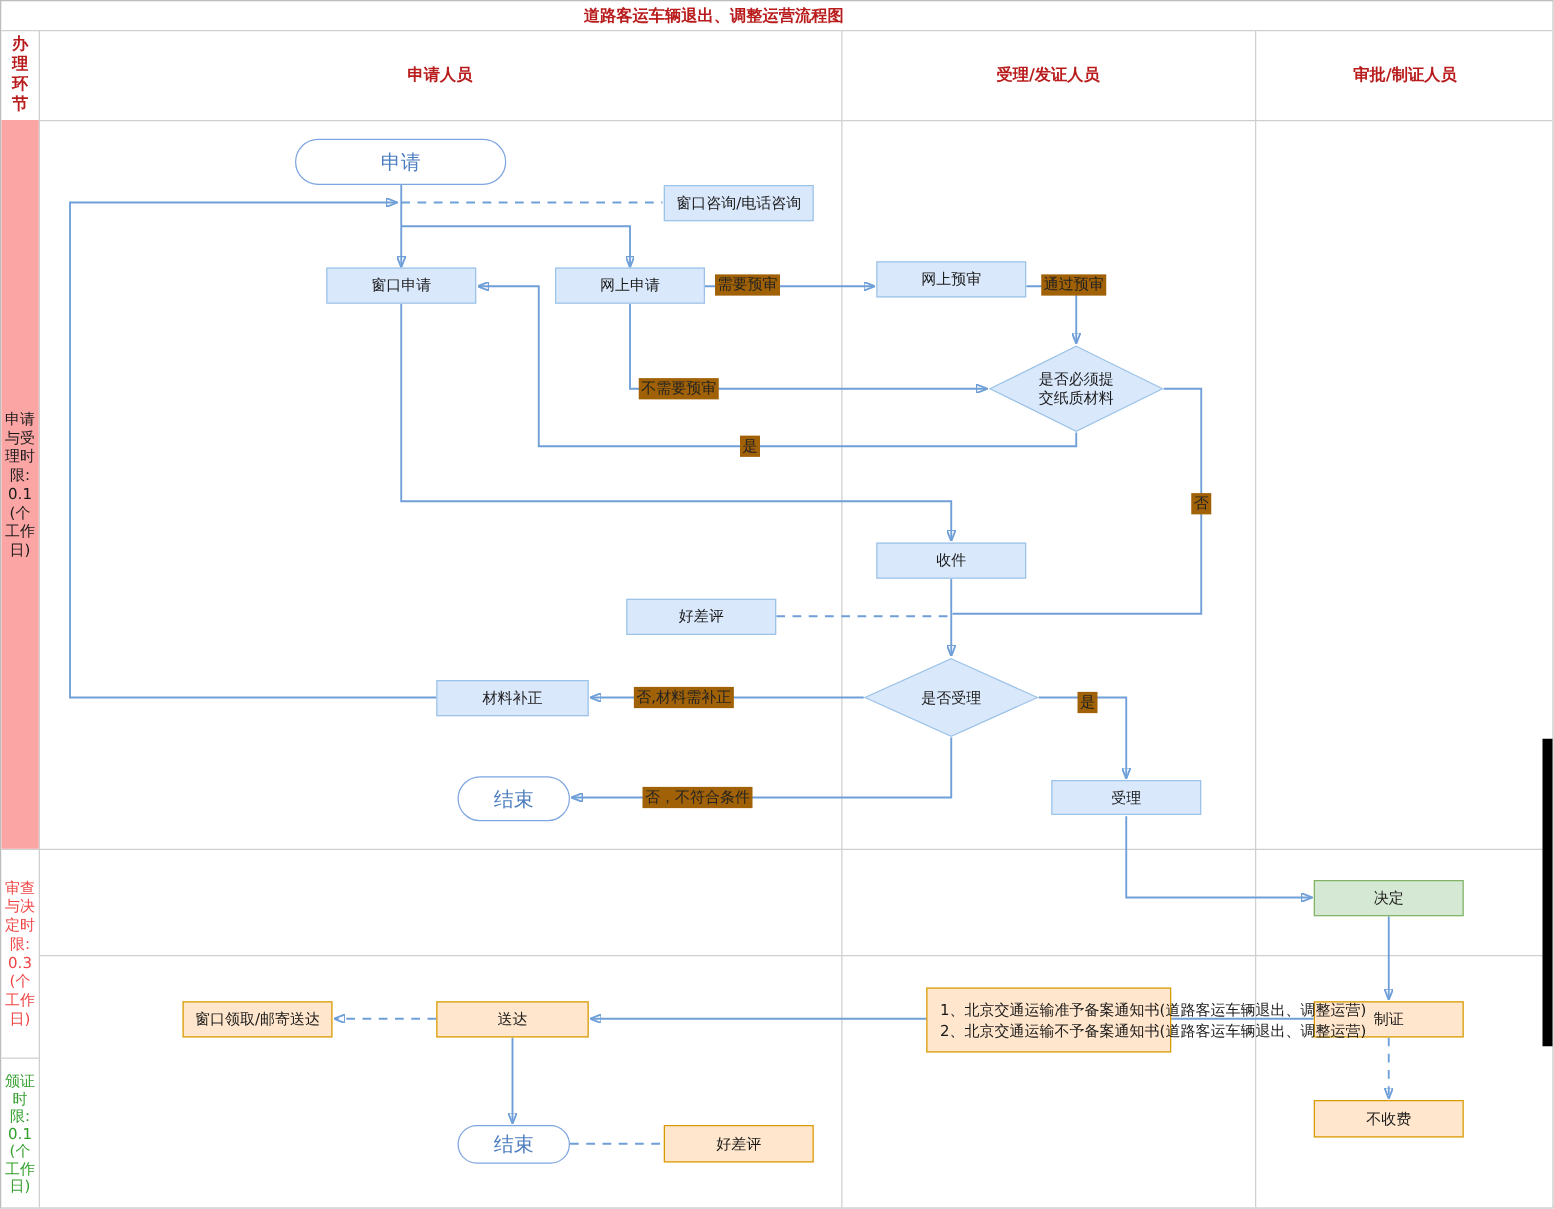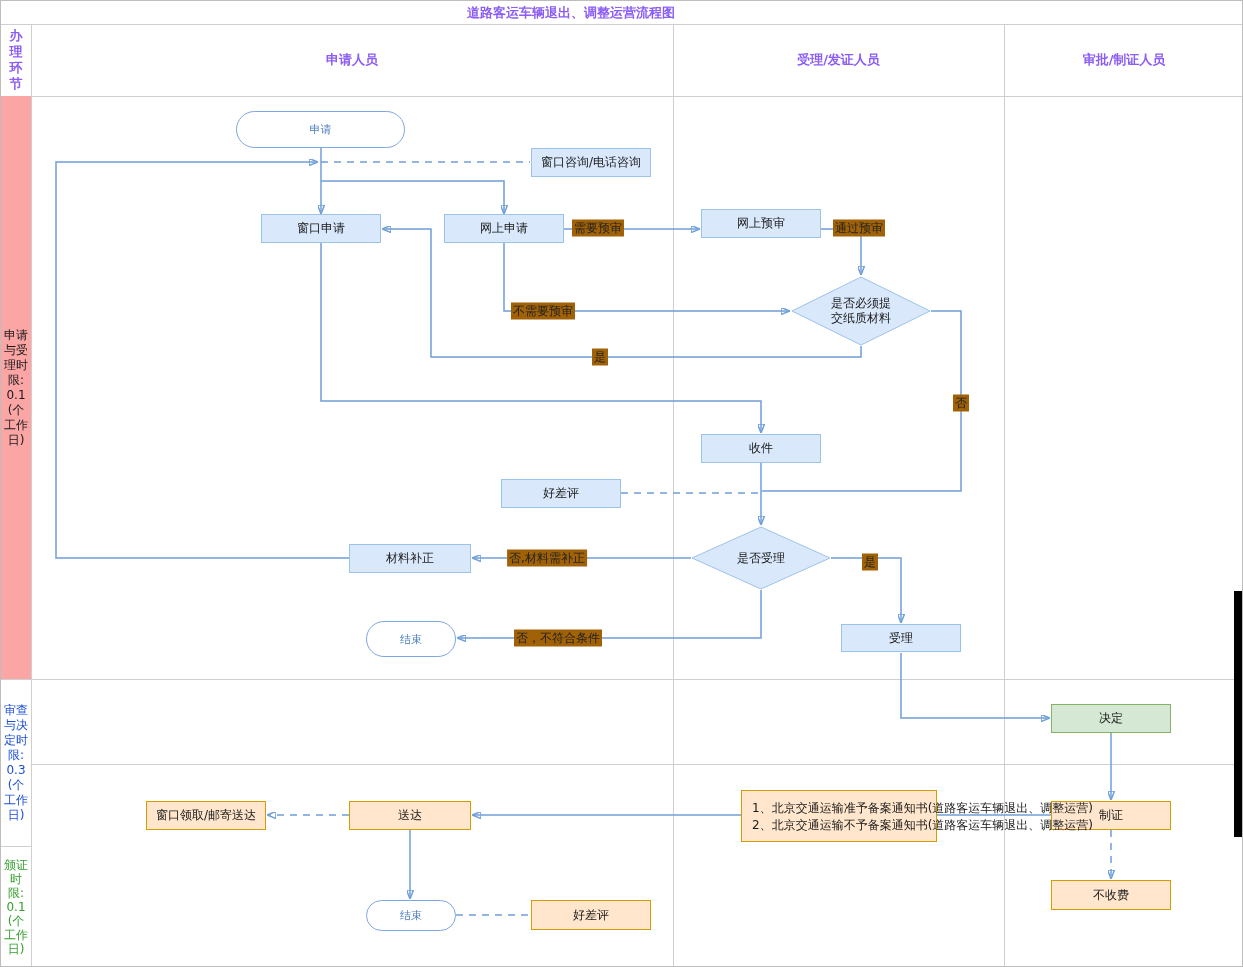--- a/index.html
+++ b/index.html
@@ -4,36 +4,36 @@
 <style>
   * { margin:0; padding:0; box-sizing:border-box; }
   html,body { background:#fff; }
   body { font-family:"DejaVu Sans","Liberation Sans",sans-serif; }
   #canvas{ position:relative; width:1243px; height:967px; background:#fff;
            border:1px solid #bdbdbd; overflow:hidden; font-size:12px; color:#1a1a1a; }
 
   
   .gridline{ position:absolute; background:#cfcfcf; z-index:0; }
   .cell{ position:absolute; display:flex; align-items:center; justify-content:center; z-index:0; }
-  .hdr{ font-weight:bold; font-size:13px; color:#8b5cf6; }
+  .hdr{ font-weight:bold; font-size:13px; color:#b91c1c; }
   .vtext{ word-break:break-all; line-height:15px; text-align:center; }
 
   
   #edges{ position:absolute; left:0; top:0; z-index:1; pointer-events:none; }
   #edges path{ fill:none; stroke:#6f9fd8; stroke-width:1.5; }
   #edges path.dashed{ stroke-dasharray:7 6; }
 
   
   .node{ position:absolute; display:flex; align-items:center; justify-content:center;
          text-align:center; z-index:2; line-height:15px; }
   .box-blue  { background:#dae8fc; border:1px solid #9cc3e8; }
   .box-orange{ background:#ffe6cc; border:1px solid #d79b00; }
   .box-green { background:#d5e8d4; border:1px solid #82b366; }
   .stadium{ background:#fff; border:1px solid #7ea6e0; color:#4d7ebf;
-            border-radius:20px; font-size:11px; }
+            border-radius:20px; font-size:16px; }
   .diamond{ position:absolute; z-index:2; }
   .diamond svg{ position:absolute; left:0; top:0; }
   .diamond .dlabel{ position:absolute; left:0; top:0; right:0; bottom:0;
                     display:flex; align-items:center; justify-content:center; }
   .dlabel span{ display:block; word-break:break-all; line-height:15px; text-align:center; }
 
   .elabel{ position:absolute; transform:translate(-50%,-50%); background:#a16207;
            padding:0 2px; z-index:2; white-space:nowrap; color:#222; }
 
   .notice{ position:absolute; left:740px; top:789px; width:196px; height:52px;
@@ -65,21 +65,21 @@
     <div class="vtext hdr" style="width:15px;line-height:16px;">办理环节</div>
   </div>
   <div class="cell hdr" style="left:30px;top:23px;width:642px;height:72px;">申请人员</div>
   <div class="cell hdr" style="left:1003px;top:23px;width:240px;height:72px;">审批/制证人员</div>
   <div class="cell hdr" style="left:672px;top:23px;width:331px;height:72px;">受理/发证人员</div>
 
   <div class="cell" style="left:0;top:95px;width:30px;height:583px;background:#fca5a5;">
     <div class="vtext" style="width:26px;">申请与受理时限: 0.1 (个工作日)</div>
   </div>
   <div class="cell" style="left:0;top:679px;width:30px;height:166px;">
-    <div class="vtext" style="width:26px;color:#1d4ed8;">审查与决定时限: 0.3 (个工作日)</div>
+    <div class="vtext" style="width:26px;color:#ef4444;">审查与决定时限: 0.3 (个工作日)</div>
   </div>
   <div class="cell" style="left:0;top:846px;width:30px;height:120px;">
     <div class="vtext" style="width:26px;color:#33a02c;line-height:14px;">颁证时限: 0.1 (个工作日)</div>
   </div>
 
   <svg id="edges" width="1243" height="967" viewBox="0 0 1243 967">
     <defs>
       <marker id="arr" markerWidth="9" markerHeight="7" refX="8" refY="3.5" orient="auto" markerUnits="userSpaceOnUse">
         <path d="M0,0 L9,3.5 L0,7 Z" fill="#6f9fd8" stroke="none"></path>
       </marker>

